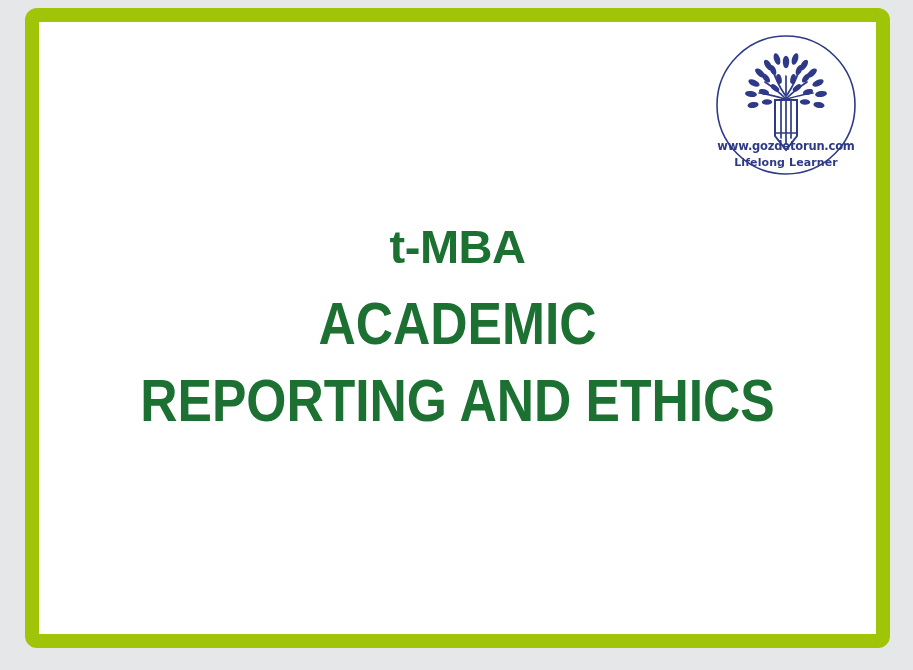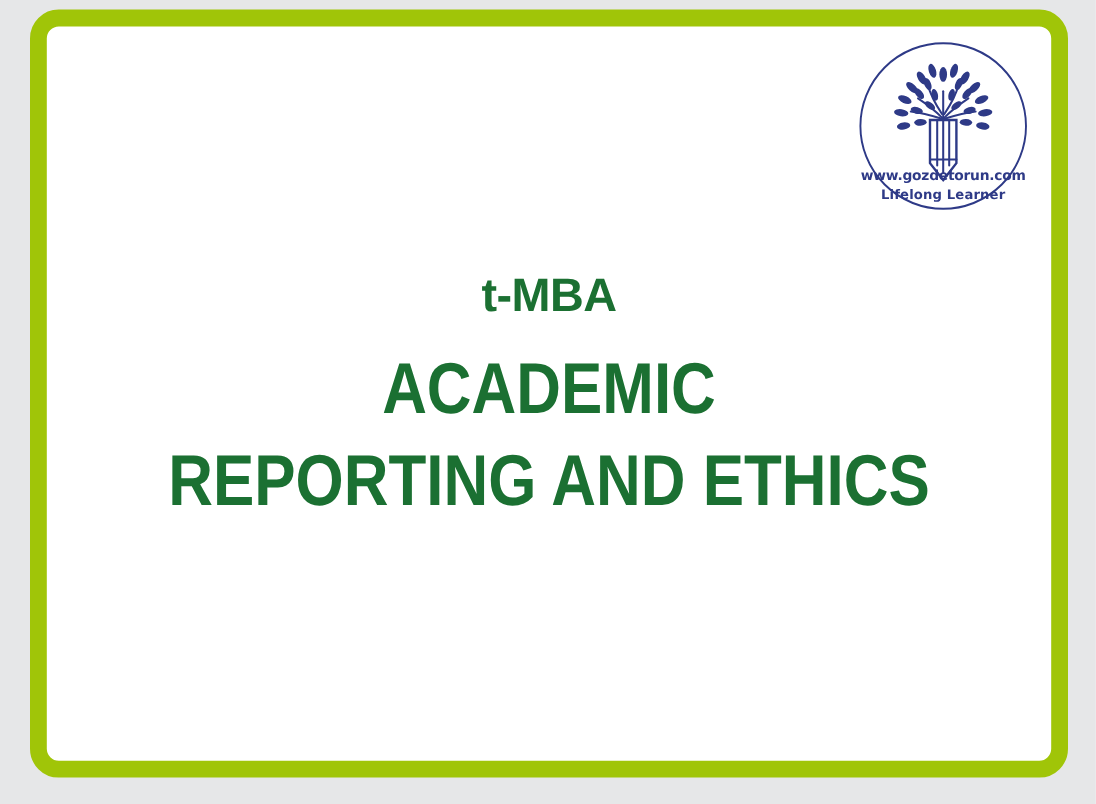--- a/index.html
+++ b/index.html
@@ -26,21 +26,21 @@
 
   .slide-card {
     position: absolute;
     left: 25px;
     top: 8px;
     width: 865px;
     height: 640px;
     box-sizing: border-box;
     background: #ffffff;
     border: 14px solid #a0c508;
-    border-radius: 24px;
+    border-radius: 12px;
   }
 
   .slide-inner {
     position: relative;
     width: 100%;
     height: 100%;
   }
 
   
   .brand-logo {
@@ -77,21 +77,21 @@
 
   .title-line {
     display: block;
     color: #1b7032;
     font-weight: bold;
     white-space: nowrap;
   }
 
   .title-line.wide {
     font-family: "Liberation Sans", sans-serif;
-    font-size: 39px;
+    font-size: 47px;
     line-height: 77px;
     letter-spacing: -0.5px;
   }
 
   .title-line.condensed {
     font-family: "Liberation Sans Narrow", "Liberation Sans", sans-serif;
     font-size: 60px;
     line-height: 77px;
     letter-spacing: 0px;
     transform: scaleX(0.86);

